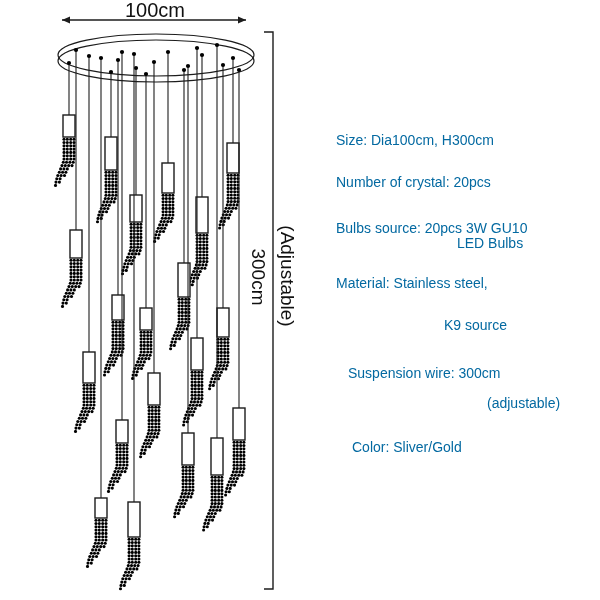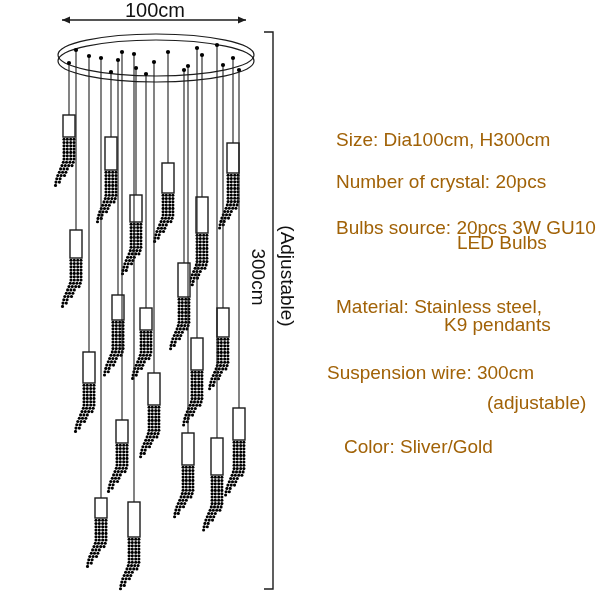--- a/index.html
+++ b/index.html
@@ -18,22 +18,22 @@
     position:absolute;left:258px;top:277px;
     transform:translate(-50%,-50%) rotate(90deg);
     font-size:19px;white-space:nowrap;color:#111;
   }
   .dim-side-sub{
     position:absolute;left:287px;top:276px;
     transform:translate(-50%,-50%) rotate(90deg);
     font-size:19px;white-space:nowrap;color:#111;
   }
   .spec{
-    position:absolute;font-size:19px;line-height:22px;
-    white-space:nowrap;color:#a16207;
+    position:absolute;font-size:14px;line-height:22px;
+    white-space:nowrap;color:#0369a1;
   }
 </style>
 </head>
 <body>
 
 <div class="stage">
 
   <svg id="diagram-svg" width="600" height="600" viewBox="0 0 600 600">
       <g>
         <line x1="62" y1="20" x2="246" y2="20" stroke="#1c1c1c" stroke-width="1.3"></line>
@@ -1267,20 +1267,20 @@
 
   <div class="dim-side">300cm</div>
 
   <div class="dim-side-sub">(Adjustable)</div>
 
   <div>
     <div class="spec" style="left:336px;top:129px">Size: Dia100cm, H300cm</div>
     <div class="spec" style="left:336px;top:171px">Number of crystal: 20pcs</div>
     <div class="spec" style="left:336px;top:217px">Bulbs source: 20pcs 3W GU10</div>
     <div class="spec" style="left:457px;top:232px">LED Bulbs</div>
-    <div class="spec" style="left:336px;top:296px">Material: Stainless steel,</div>
-    <div class="spec" style="left:444px;top:314px">K9 pendants</div>
-    <div class="spec" style="left:327px;top:362px">Suspension wire: 300cm</div>
+    <div class="spec" style="left:336px;top:272px">Material: Stainless steel,</div>
+    <div class="spec" style="left:444px;top:314px">K9 source</div>
+    <div class="spec" style="left:348px;top:362px">Suspension wire: 300cm</div>
     <div class="spec" style="left:487px;top:392px">(adjustable)</div>
-    <div class="spec" style="left:344px;top:436px">Color: Sliver/Gold</div>
+    <div class="spec" style="left:352px;top:436px">Color: Sliver/Gold</div>
   </div>
 
 </div>
 
 </body></html>

